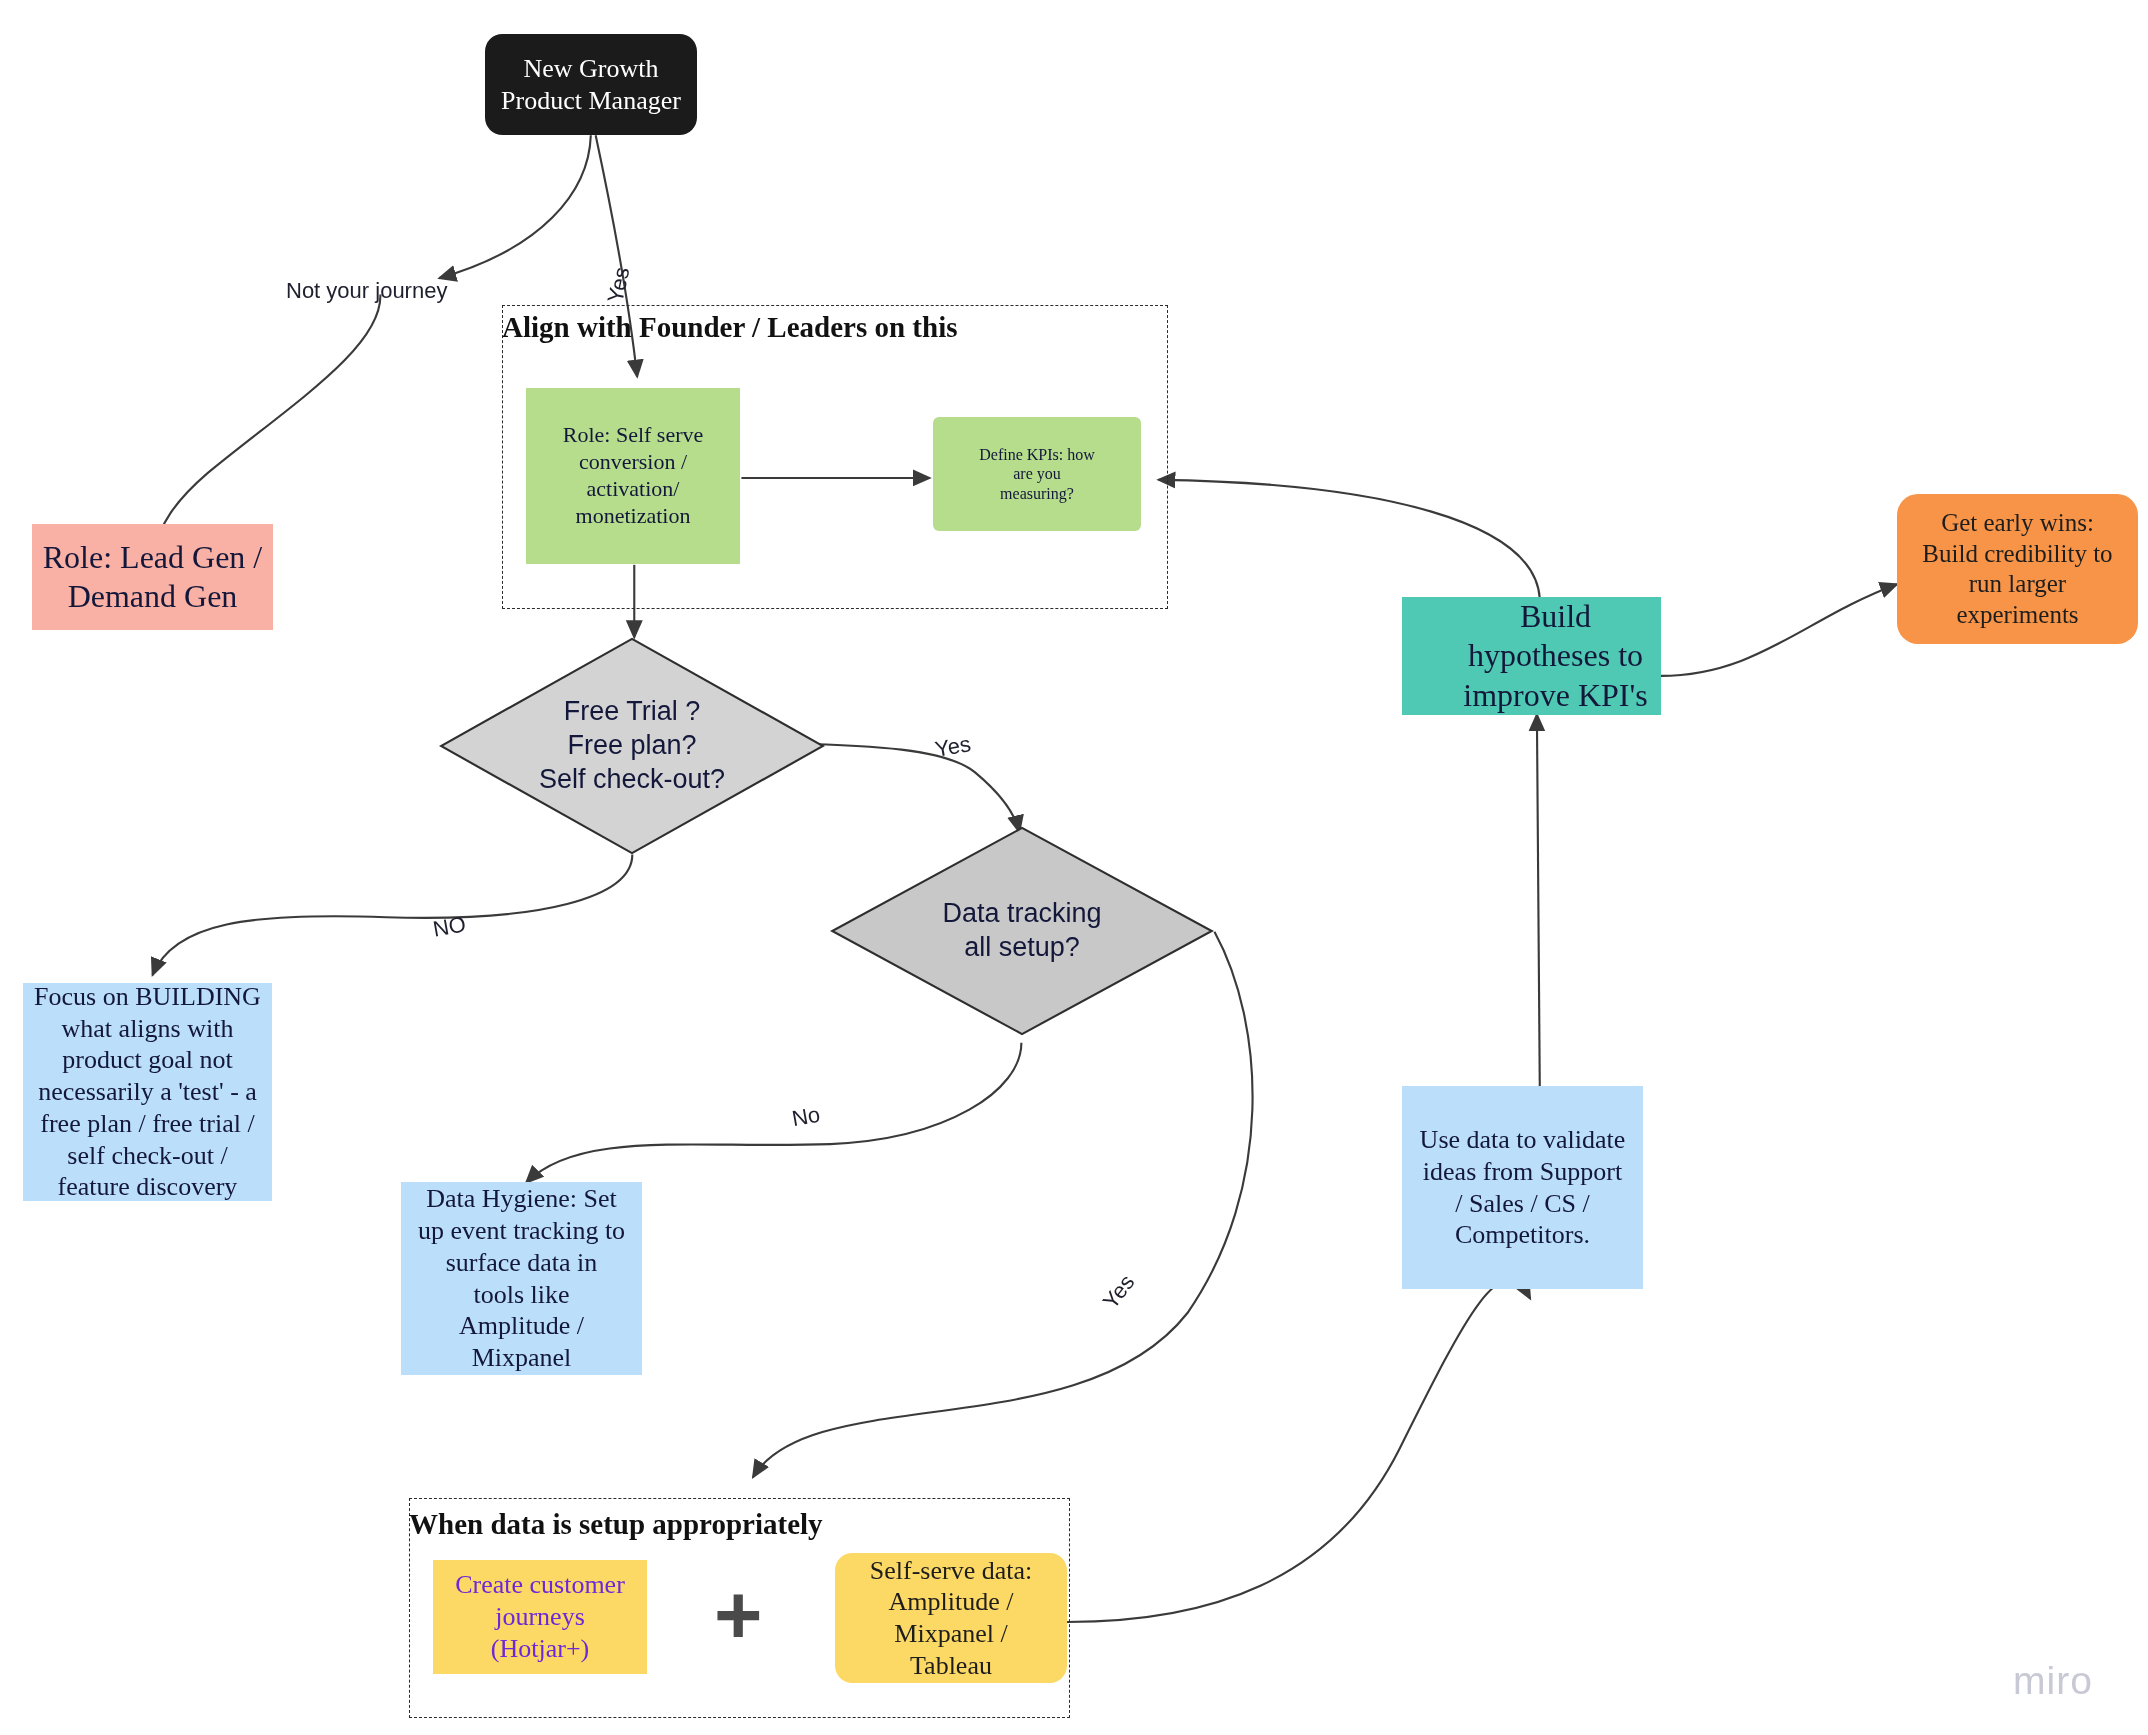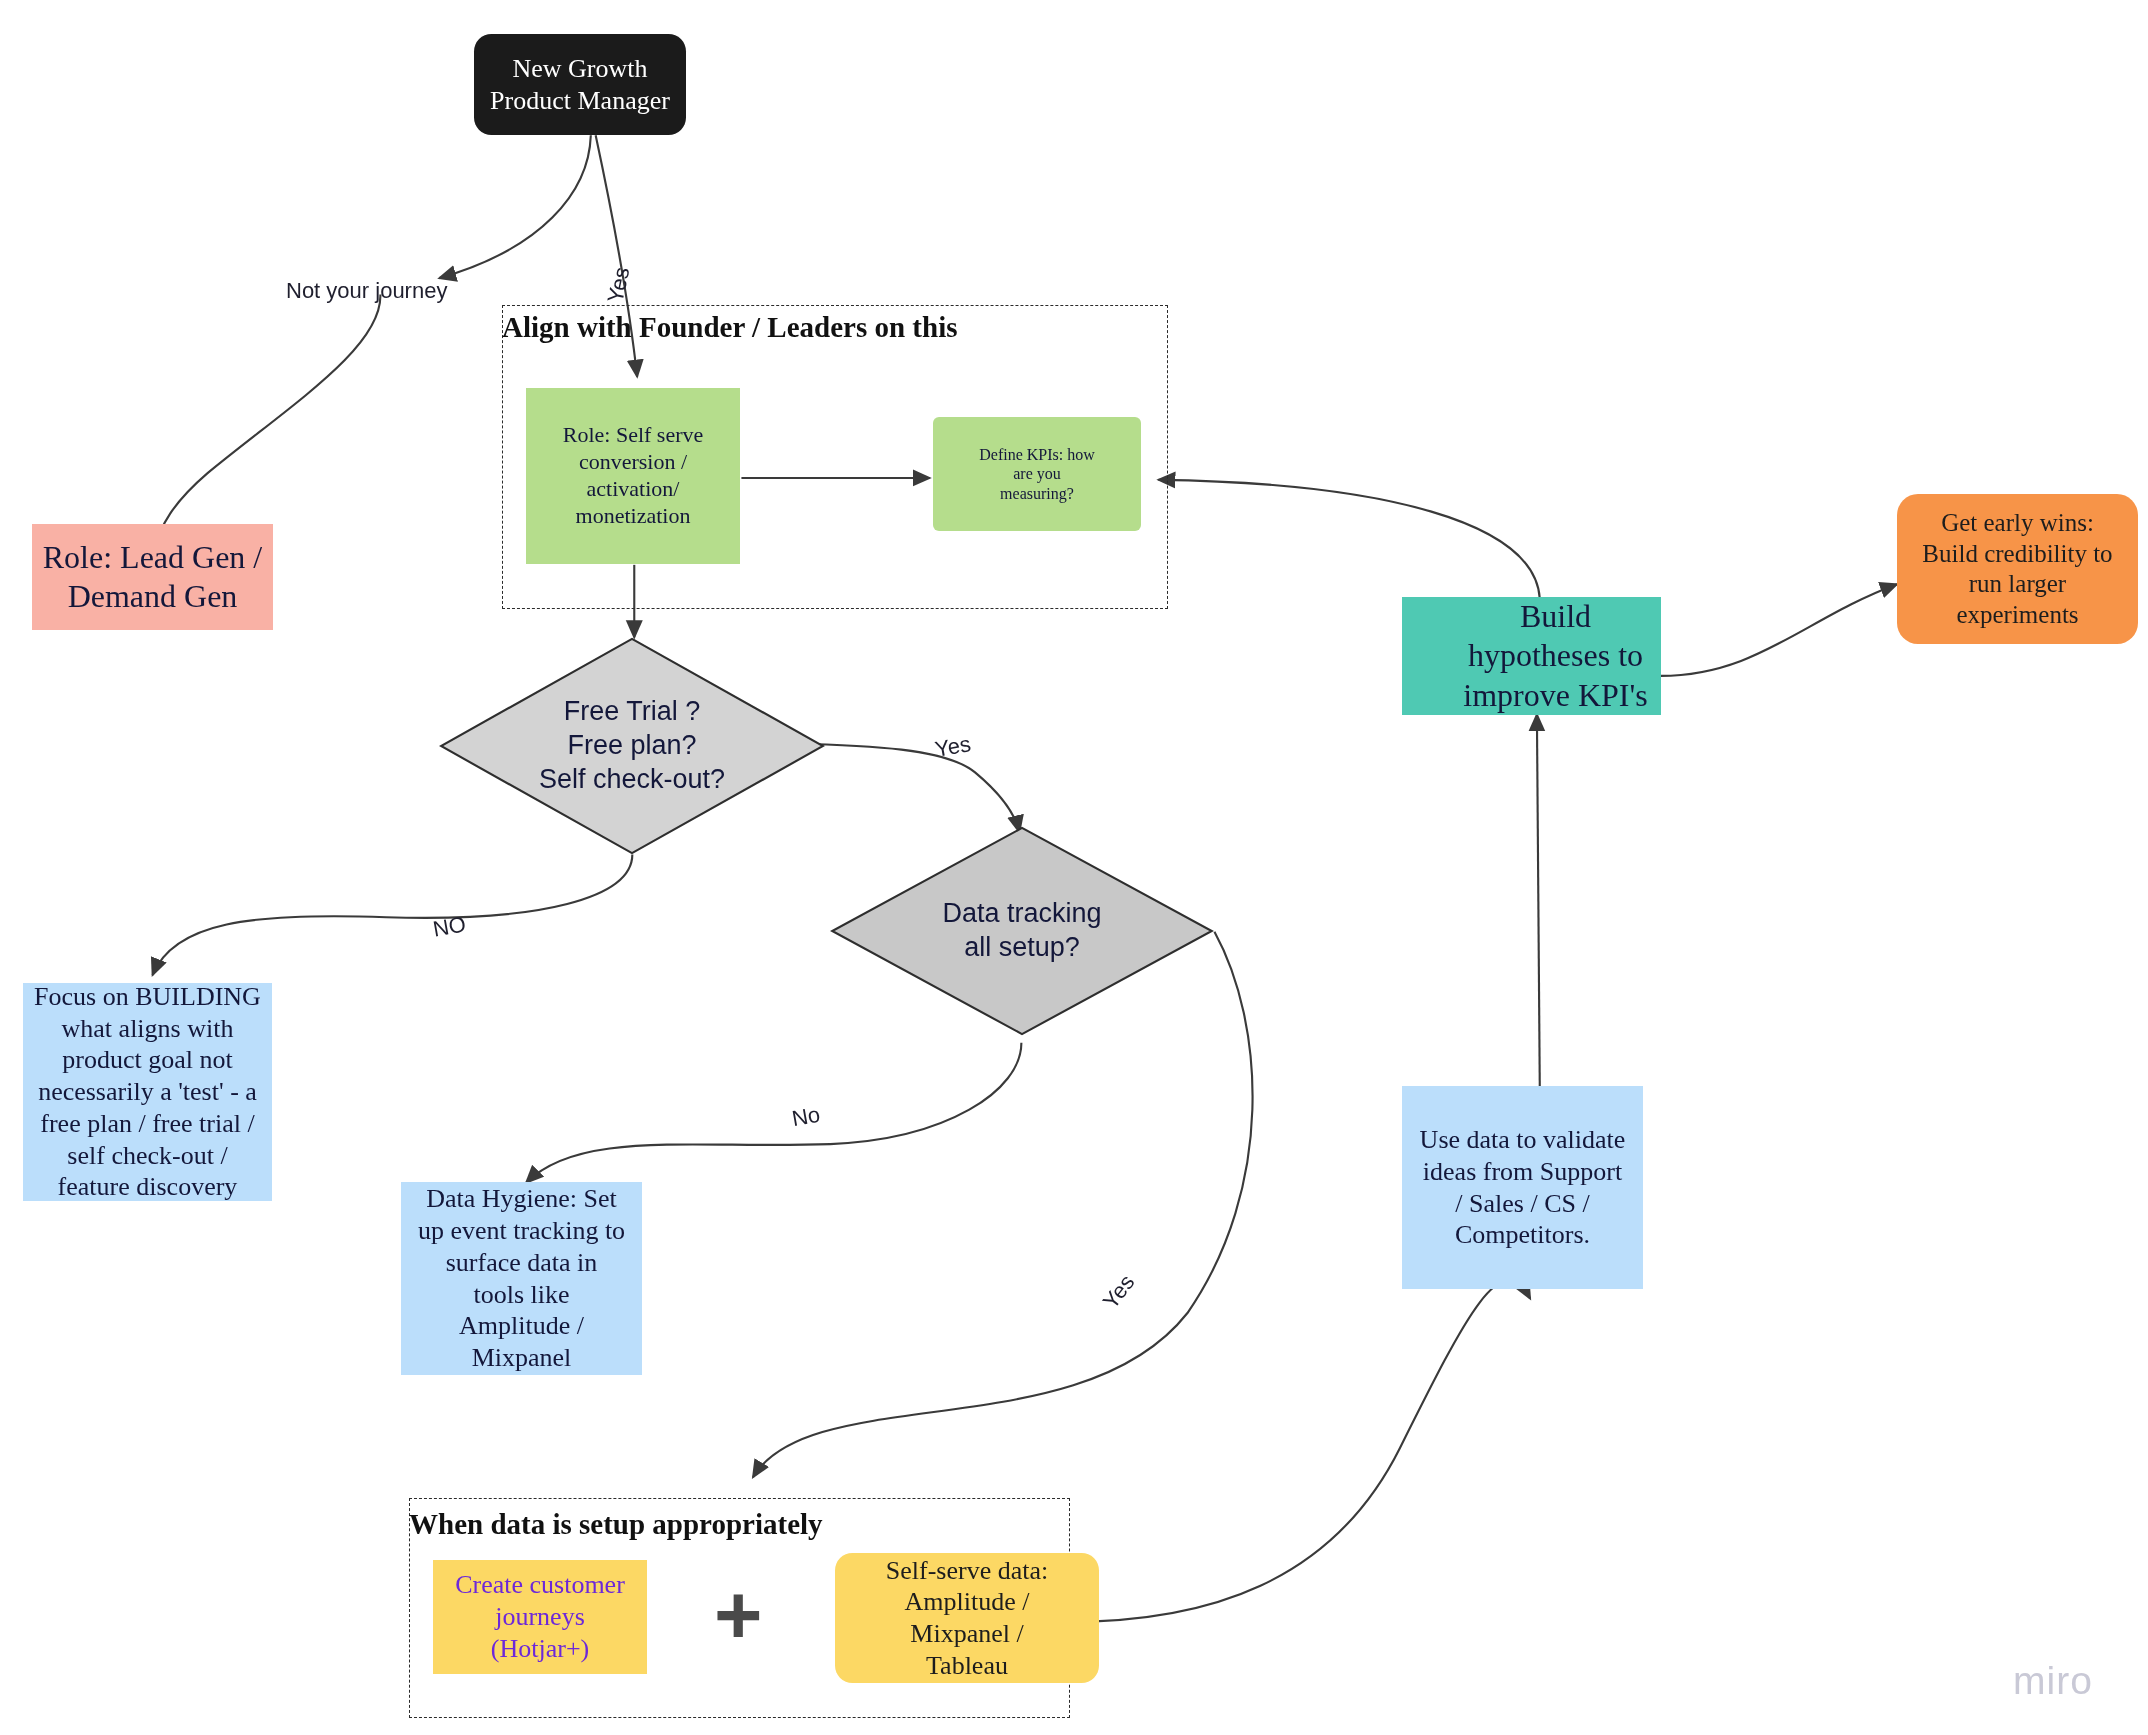--- a/index.html
+++ b/index.html
@@ -83,21 +83,21 @@
       <path d="M1595,1130 C1595,1040 1592,900 1592,740" marker-end="url(#arrow)"></path>
     </g>
   </svg>
 
   <div class="group" style="left:502px;top:305px;width:666px;height:304px;"></div>
   <div class="group-title" style="left:502px;top:311px;width:666px;">Align with Founder / Leaders on this</div>
 
   <div class="group" style="left:409px;top:1498px;width:661px;height:220px;"></div>
   <div class="group-title" style="left:409px;top:1508px;width:661px;">When data is setup appropriately</div>
 
-  <div class="node n-start" style="left:474px;top:34px;width:212px;height:101px;">New Growth
+  <div class="node n-start" style="left:485px;top:34px;width:212px;height:101px;">New Growth
 Product Manager</div>
 
   <div class="node n-pink" style="left:32px;top:524px;width:241px;height:106px;">Role: Lead Gen  /
 Demand Gen</div>
 
   <div class="node n-green-sq" style="left:526px;top:388px;width:214px;height:176px;">Role: Self serve
 conversion /
 activation/
 monetization</div>
 
@@ -133,21 +133,21 @@
 ideas from Support
 / Sales / CS /
 Competitors.</div>
 
   <div class="node n-yellow-sq" style="left:433px;top:1560px;width:214px;height:114px;">Create customer
 journeys
 (Hotjar+)</div>
 
   <div class="plus" style="left:714px;top:1574px;">+</div>
 
-  <div class="node n-yellow-rd" style="left:835px;top:1553px;width:264px;height:130px;">Self-serve data:
+  <div class="node n-yellow-rd" style="left:835px;top:1553px;width:232px;height:130px;">Self-serve data:
 Amplitude /
 Mixpanel /
 Tableau</div>
 
   <div class="diamond" style="left:439px;top:637px;width:386px;height:218px;">
     <svg width="386" height="218" viewBox="0 0 400 226" xmlns="http://www.w3.org/2000/svg">
       <polygon points="200,2 398,113 200,224 2,113" fill="#d3d3d3" stroke="#2e2e2e" stroke-width="2.2"></polygon>
     </svg>
     <div class="dlabel">Free Trial ?
 Free plan?

